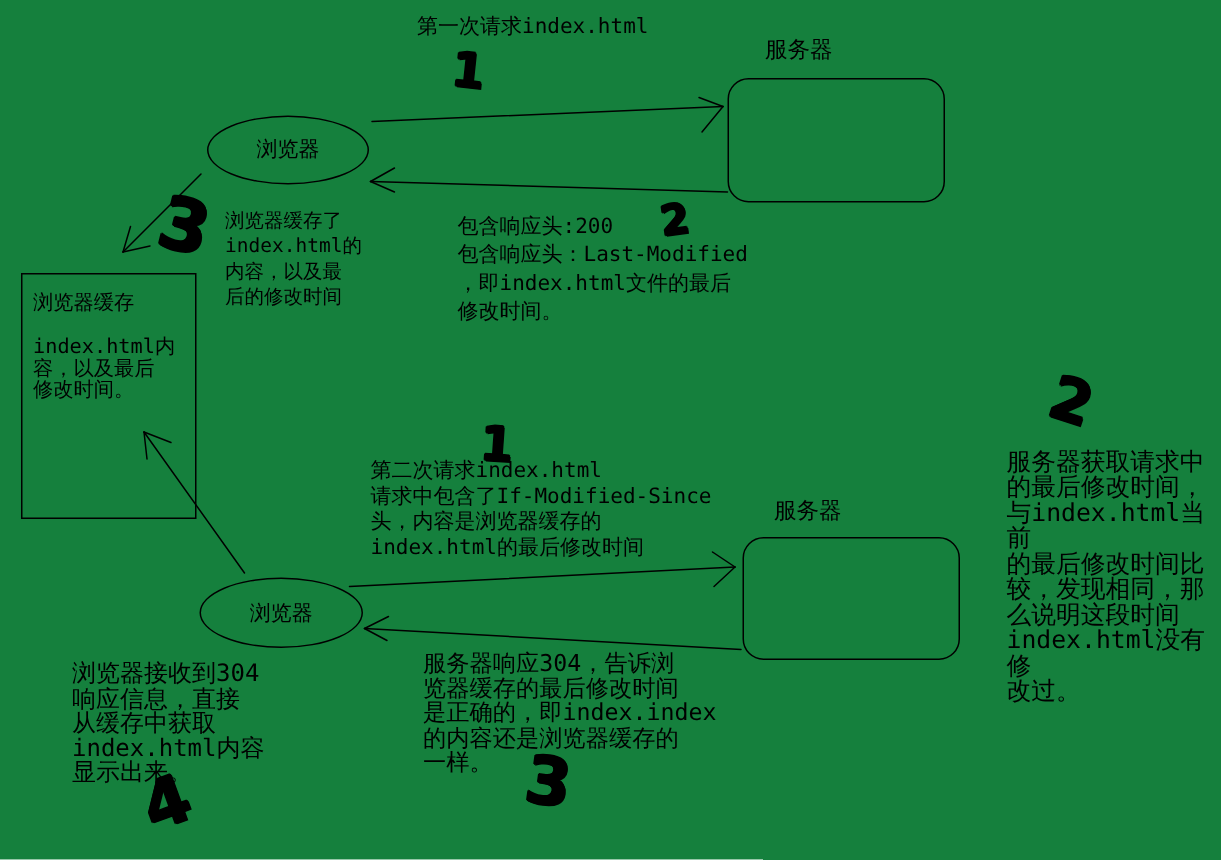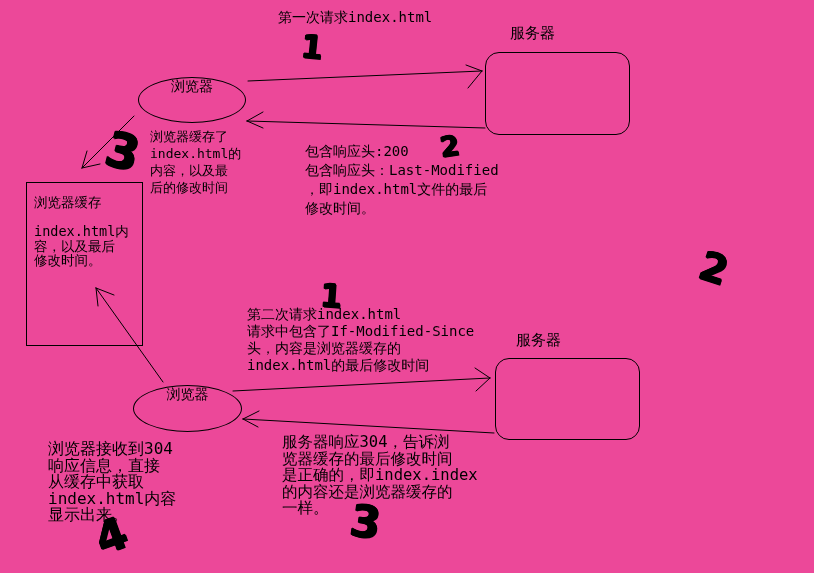--- a/index.html
+++ b/index.html
@@ -1,28 +1,28 @@
 <!DOCTYPE html>
 <html><head>
 <meta charset="utf-8">
 <style>
   html, body { margin: 0; padding: 0; background: #fff; }
   #canvas {
     position: relative;
     width: 814px;
     height: 573px;
-    background: #ec4899;
+    background: #15803d;
     color: #000;
     font-family: "DejaVu Sans Mono", "Liberation Mono", monospace;
     overflow: hidden;
   }
   .abs { position: absolute; }
   .note { white-space: pre-line; color: #000; }
   .shape { position: absolute; border: 1px solid #000; background: transparent; box-sizing: border-box; }
-  .ellipse { border-radius: 50%; display: flex; align-items: flex-start; justify-content: center; }
+  .ellipse { border-radius: 50%; display: flex; align-items: center; justify-content: center; }
   .rbox { border-radius: 14px; }
   .nodelabel { font-size: 14px; }
   svg.wires { position: absolute; left: 0; top: 0; z-index: 5; }
   .scribble {
     position: absolute;
     font-family: "DejaVu Sans", "Liberation Sans", sans-serif;
     font-weight: 900;
     color: #000;
     line-height: 1;
     text-shadow: 0.6px 0 0 #000, 0 0.6px 0 #000, -0.6px 0 0 #000, 0 -0.6px 0 #000, 1px 1px 0 #000;
@@ -77,31 +77,31 @@
   <div class="shape ellipse" style="left:138px; top:77px; width:108px; height:46px;">
     <span class="nodelabel">浏览器</span>
   </div>
 
   <div class="scribble" style="left:301px; top:31px; font-size:32px; transform:rotate(6deg);">1</div>
 
   <div class="scribble" style="left:440px; top:133px; font-size:28px; transform:rotate(-8deg);">2</div>
 
   <div class="scribble" style="left:106px; top:127px; font-size:48px; transform:rotate(14deg);">3</div>
 
-  <div class="abs txt note" style="left:150px; top:128px; font-size:13px; line-height:17px;">浏览器缓存了
+  <div class="abs txt note" style="left:150px; top:139px; font-size:13px; line-height:17px;">浏览器缓存了
 index.html的
 内容，以及最
 后的修改时间</div>
 
   <div class="abs txt note" style="left:305px; top:142px; font-size:14px; line-height:19px;">包含响应头:200
 包含响应头：Last-Modified
 ，即index.html文件的最后
 修改时间。</div>
 
-  <div class="shape" style="left:26px; top:182px; width:117px; height:164px;">
+  <div class="shape" style="left:14px; top:182px; width:117px; height:164px;">
     <div class="note" style="padding:12px 4px 0 7px; font-size:13.5px; line-height:14.5px;">浏览器缓存
 
 index.html内
 容，以及最后
 修改时间。</div>
   </div>
 
   <div class="scribble" style="left:320px; top:280px; font-size:32px; transform:rotate(4deg);">1</div>
 
   <div class="abs txt note" style="left:247px; top:306px; font-size:14px; line-height:17px;">第二次请求index.html
@@ -112,20 +112,28 @@
   <div class="abs txt" style="left:516px; top:331px; font-size:15px;">服务器</div>
 
   <div class="shape rbox" style="left:495px; top:358px; width:145px; height:82px;"></div>
 
   <div class="shape ellipse" style="left:133px; top:385px; width:109px; height:47px;">
     <span class="nodelabel">浏览器</span>
   </div>
 
   <div class="scribble" style="left:700px; top:248px; font-size:40px; transform:rotate(18deg);">2</div>
 
+  <div class="abs txt note" style="left:671px; top:299px; font-size:16.5px; line-height:17px;">服务器获取请求中
+的最后修改时间，
+与index.html当前
+的最后修改时间比
+较，发现相同，那
+么说明这段时间
+index.html没有修
+改过。</div>
 
   <div class="abs txt note" style="left:282px; top:434px; font-size:15.5px; line-height:16.5px;">服务器响应304，告诉浏
 览器缓存的最后修改时间
 是正确的，即index.index
 的内容还是浏览器缓存的
 一样。</div>
 
   <div class="scribble" style="left:350px; top:500px; font-size:44px; transform:rotate(8deg);">3</div>
 
   <div class="abs txt note" style="left:48px; top:441px; font-size:16px; line-height:16.5px;">浏览器接收到304

